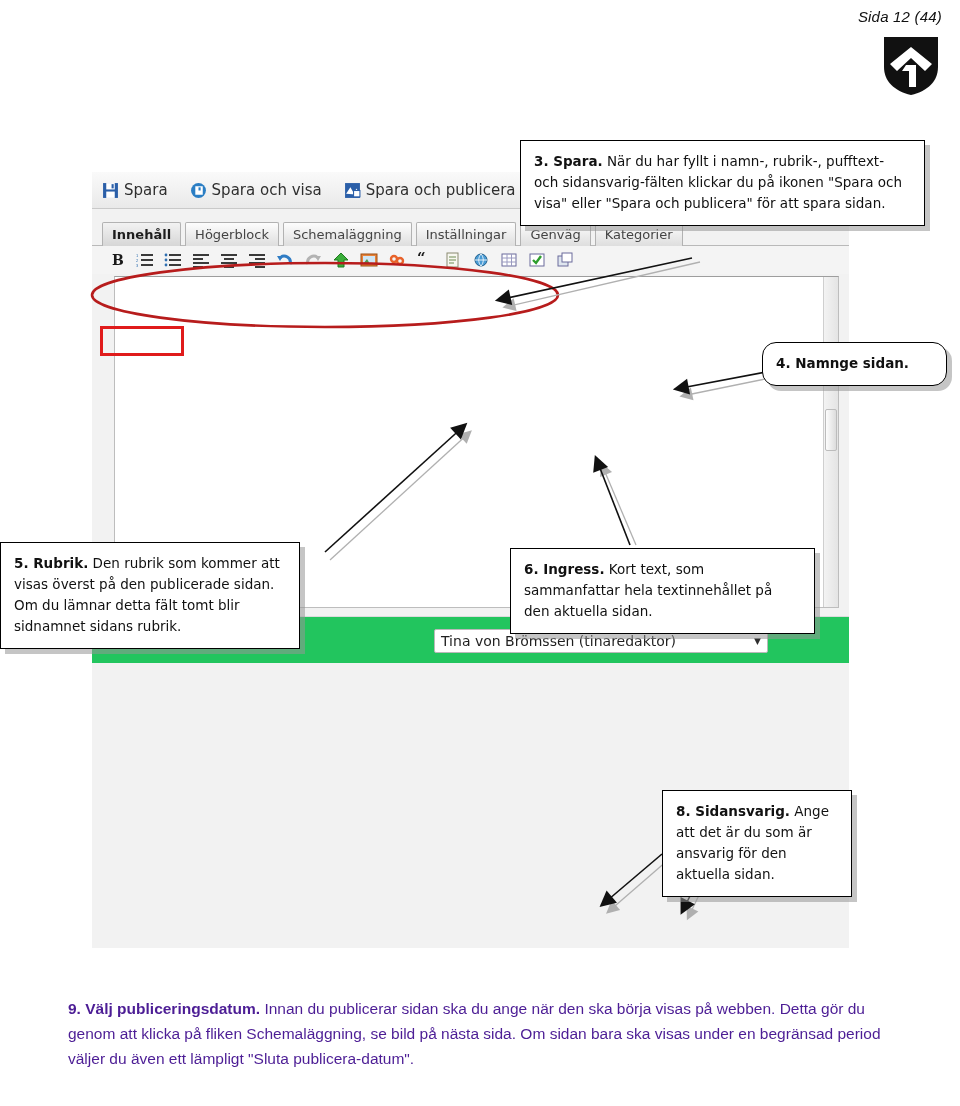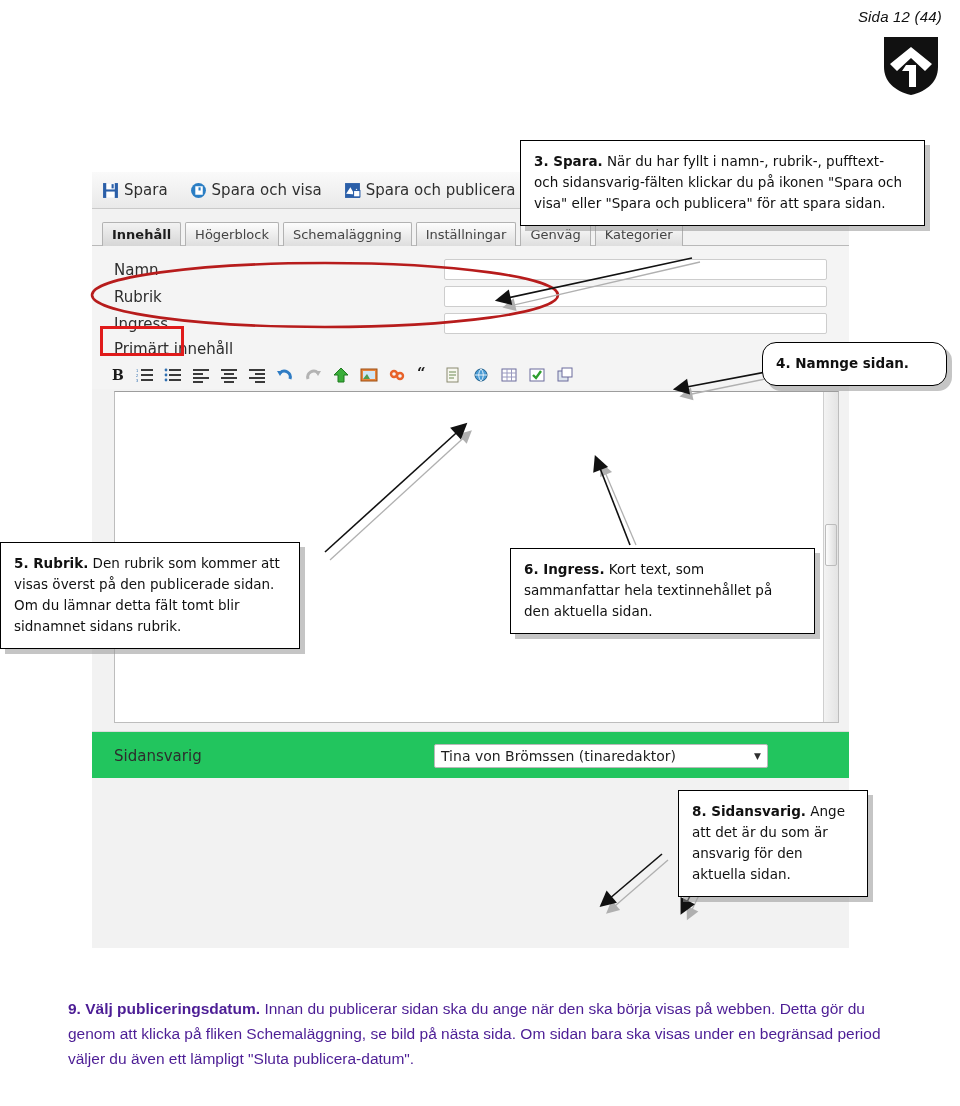--- a/index.html
+++ b/index.html
@@ -256,21 +256,21 @@
     font-size: 13.5px;
     line-height: 1.55;
     color: #111;
   }
   .callout b { font-weight: bold; }
 
   #callout-spara   { left: 520px; top: 140px;  width: 405px; }
   #callout-namnge  { left: 762px; top: 342px;  width: 185px; text-align: left; border-radius: 14px; }
   #callout-rubrik  { left: 0;   top: 542px;  width: 300px; }
   #callout-ingress { left: 510px; top: 548px;  width: 305px; }
-  #callout-sidansv { left: 678px; top: 790px;  width: 190px; }
+  #callout-sidansv { left: 662px; top: 790px;  width: 190px; }
 
   
   .overlay {
     position: absolute;
     left: 0; top: 0;
     width: 960px; height: 1106px;
     pointer-events: none;
     z-index: 15;
   }
 
@@ -342,37 +342,20 @@
 
   <div class="tabstrip">
     <span class="tab active">Innehåll</span>
     <span class="tab">Högerblock</span>
     <span class="tab">Schemaläggning</span>
     <span class="tab">Inställningar</span>
     <span class="tab">Genväg</span>
     <span class="tab">Kategorier</span>
   </div>
 
-  <div class="form-area">
-    <div class="frow">
-      <div class="flabel">Namn</div>
-      <div class="finput"></div>
-    </div>
-    <div class="frow">
-      <div class="flabel">Rubrik</div>
-      <div class="finput"></div>
-    </div>
-    <div class="frow">
-      <div class="flabel">Ingress</div>
-      <div class="finput"></div>
-    </div>
-    <div class="frow primary">
-      <div class="flabel">Primärt innehåll</div>
-    </div>
-  </div>
 
   <div class="editor-tools">
     <span class="etool">
       <svg width="16" height="16" viewBox="0 0 16 16">
           <text x="3" y="13" font-family="DejaVu Serif, serif" font-size="14" font-weight="bold" fill="#1a1a1a">B</text>
         </svg>
     </span>
     <span class="etool">
       <svg width="18" height="16" viewBox="0 0 18 16">
         <text x="0" y="5" font-size="4" fill="#2f6fb0">1</text>

